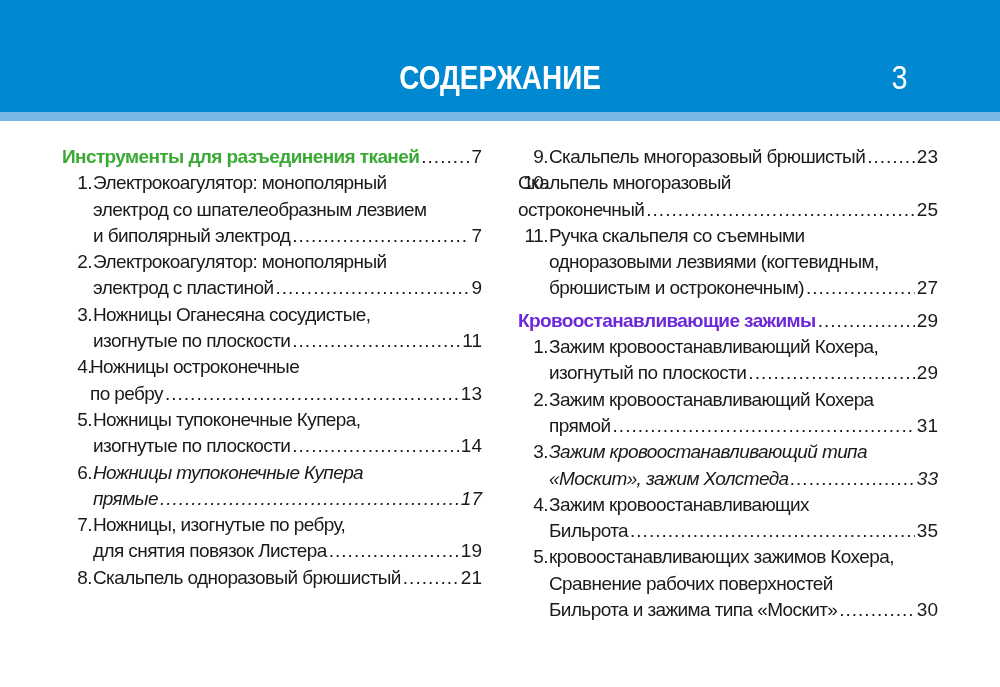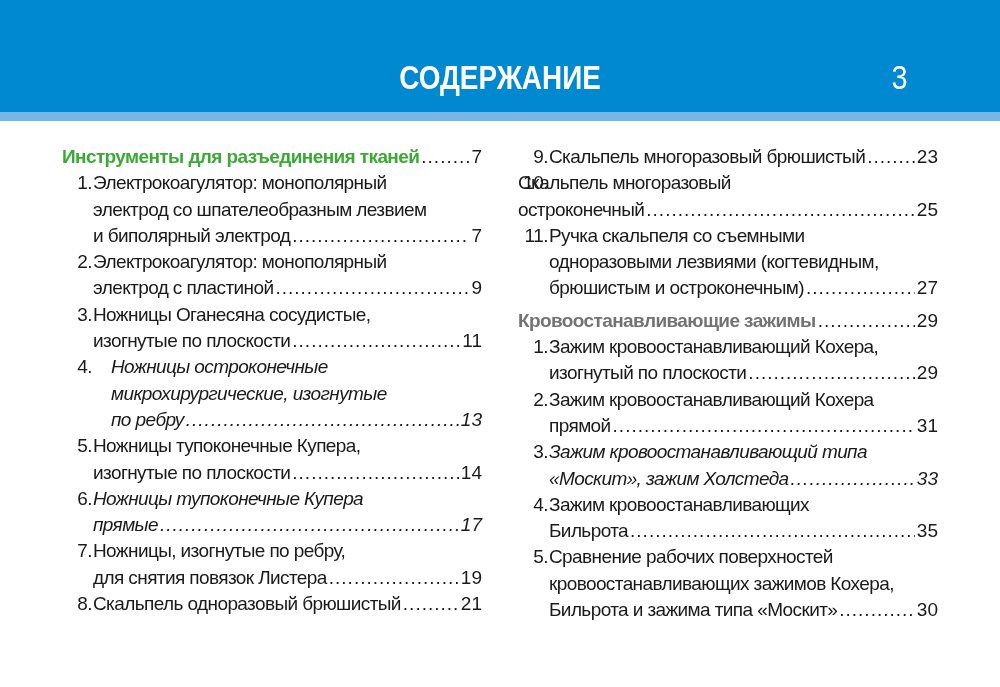--- a/index.html
+++ b/index.html
@@ -18,21 +18,21 @@
   .line { position:relative; height:26.3px; line-height:26.3px; font-size:19.5px; white-space:nowrap; }
   .entry { position:relative; }
   .num { position:absolute; width:30px; text-align:right; }
   .body { position:relative; }
   .lead { display:flex; align-items:flex-start; }
   .lead .t { white-space:nowrap; }
   .lead .dots { flex:1; overflow:hidden; white-space:nowrap; letter-spacing:1px; margin:0 2px; }
   .lead .dots::after { content:"........................................................................................................"; }
   .lead .p { white-space:nowrap; }
   .sec-green { color:#3aaa35; font-weight:bold; }
-  .sec-blue { color:#737373; font-weight:bold; }
+  .sec-blue { color:#6d28d9; font-weight:bold; }
 </style>
 </head>
 <body>
 
 <div class="header"></div>
 <div class="stripe"></div>
 <div class="title">СОДЕРЖАНИЕ</div>
 <div class="pagenum">3</div>
 
 <div class="col left" id="colL">
@@ -70,23 +70,22 @@
         <div class="line"><span class="t">Ножницы Оганесяна сосудистые,</span></div>
         <div class="line lead">
           <span class="t ">изогнутые по плоскости</span>
           <span class="dots"></span>
           <span class="p">11</span>
         </div>
       </div>
     </div>
     <div class="entry">
       <span class="num line" style="left: 0px; top: 0px;">4.</span>
-      <div class="body" style="margin-left: 49px; font-style: italic;">
+      <div class="body" style="margin-left: 28px;">
         <div class="line"><span class="t">Ножницы остроконечные</span></div>
-        <div class="line"><span class="t">микрохирургические, изогнутые</span></div>
         <div class="line lead">
           <span class="t ">по ребру</span>
           <span class="dots"></span>
           <span class="p">13</span>
         </div>
       </div>
     </div>
     <div class="entry">
       <span class="num line" style="left: 0px; top: 0px;">5.</span>
       <div class="body" style="margin-left: 31px;">
@@ -211,22 +210,22 @@
         <div class="line lead">
           <span class="t ">Бильрота</span>
           <span class="dots"></span>
           <span class="p">35</span>
         </div>
       </div>
     </div>
     <div class="entry">
       <span class="num line" style="left: 0px; top: 0px;">5.</span>
       <div class="body" style="margin-left: 31px;">
+        <div class="line"><span class="t">кровоостанавливающих зажимов Кохера,</span></div>
         <div class="line"><span class="t">Сравнение рабочих поверхностей</span></div>
-        <div class="line"><span class="t">кровоостанавливающих зажимов Кохера,</span></div>
         <div class="line lead">
           <span class="t ">Бильрота и зажима типа «Москит»</span>
           <span class="dots"></span>
           <span class="p">30</span>
         </div>
       </div>
     </div>
   </div>
 
 <style>

